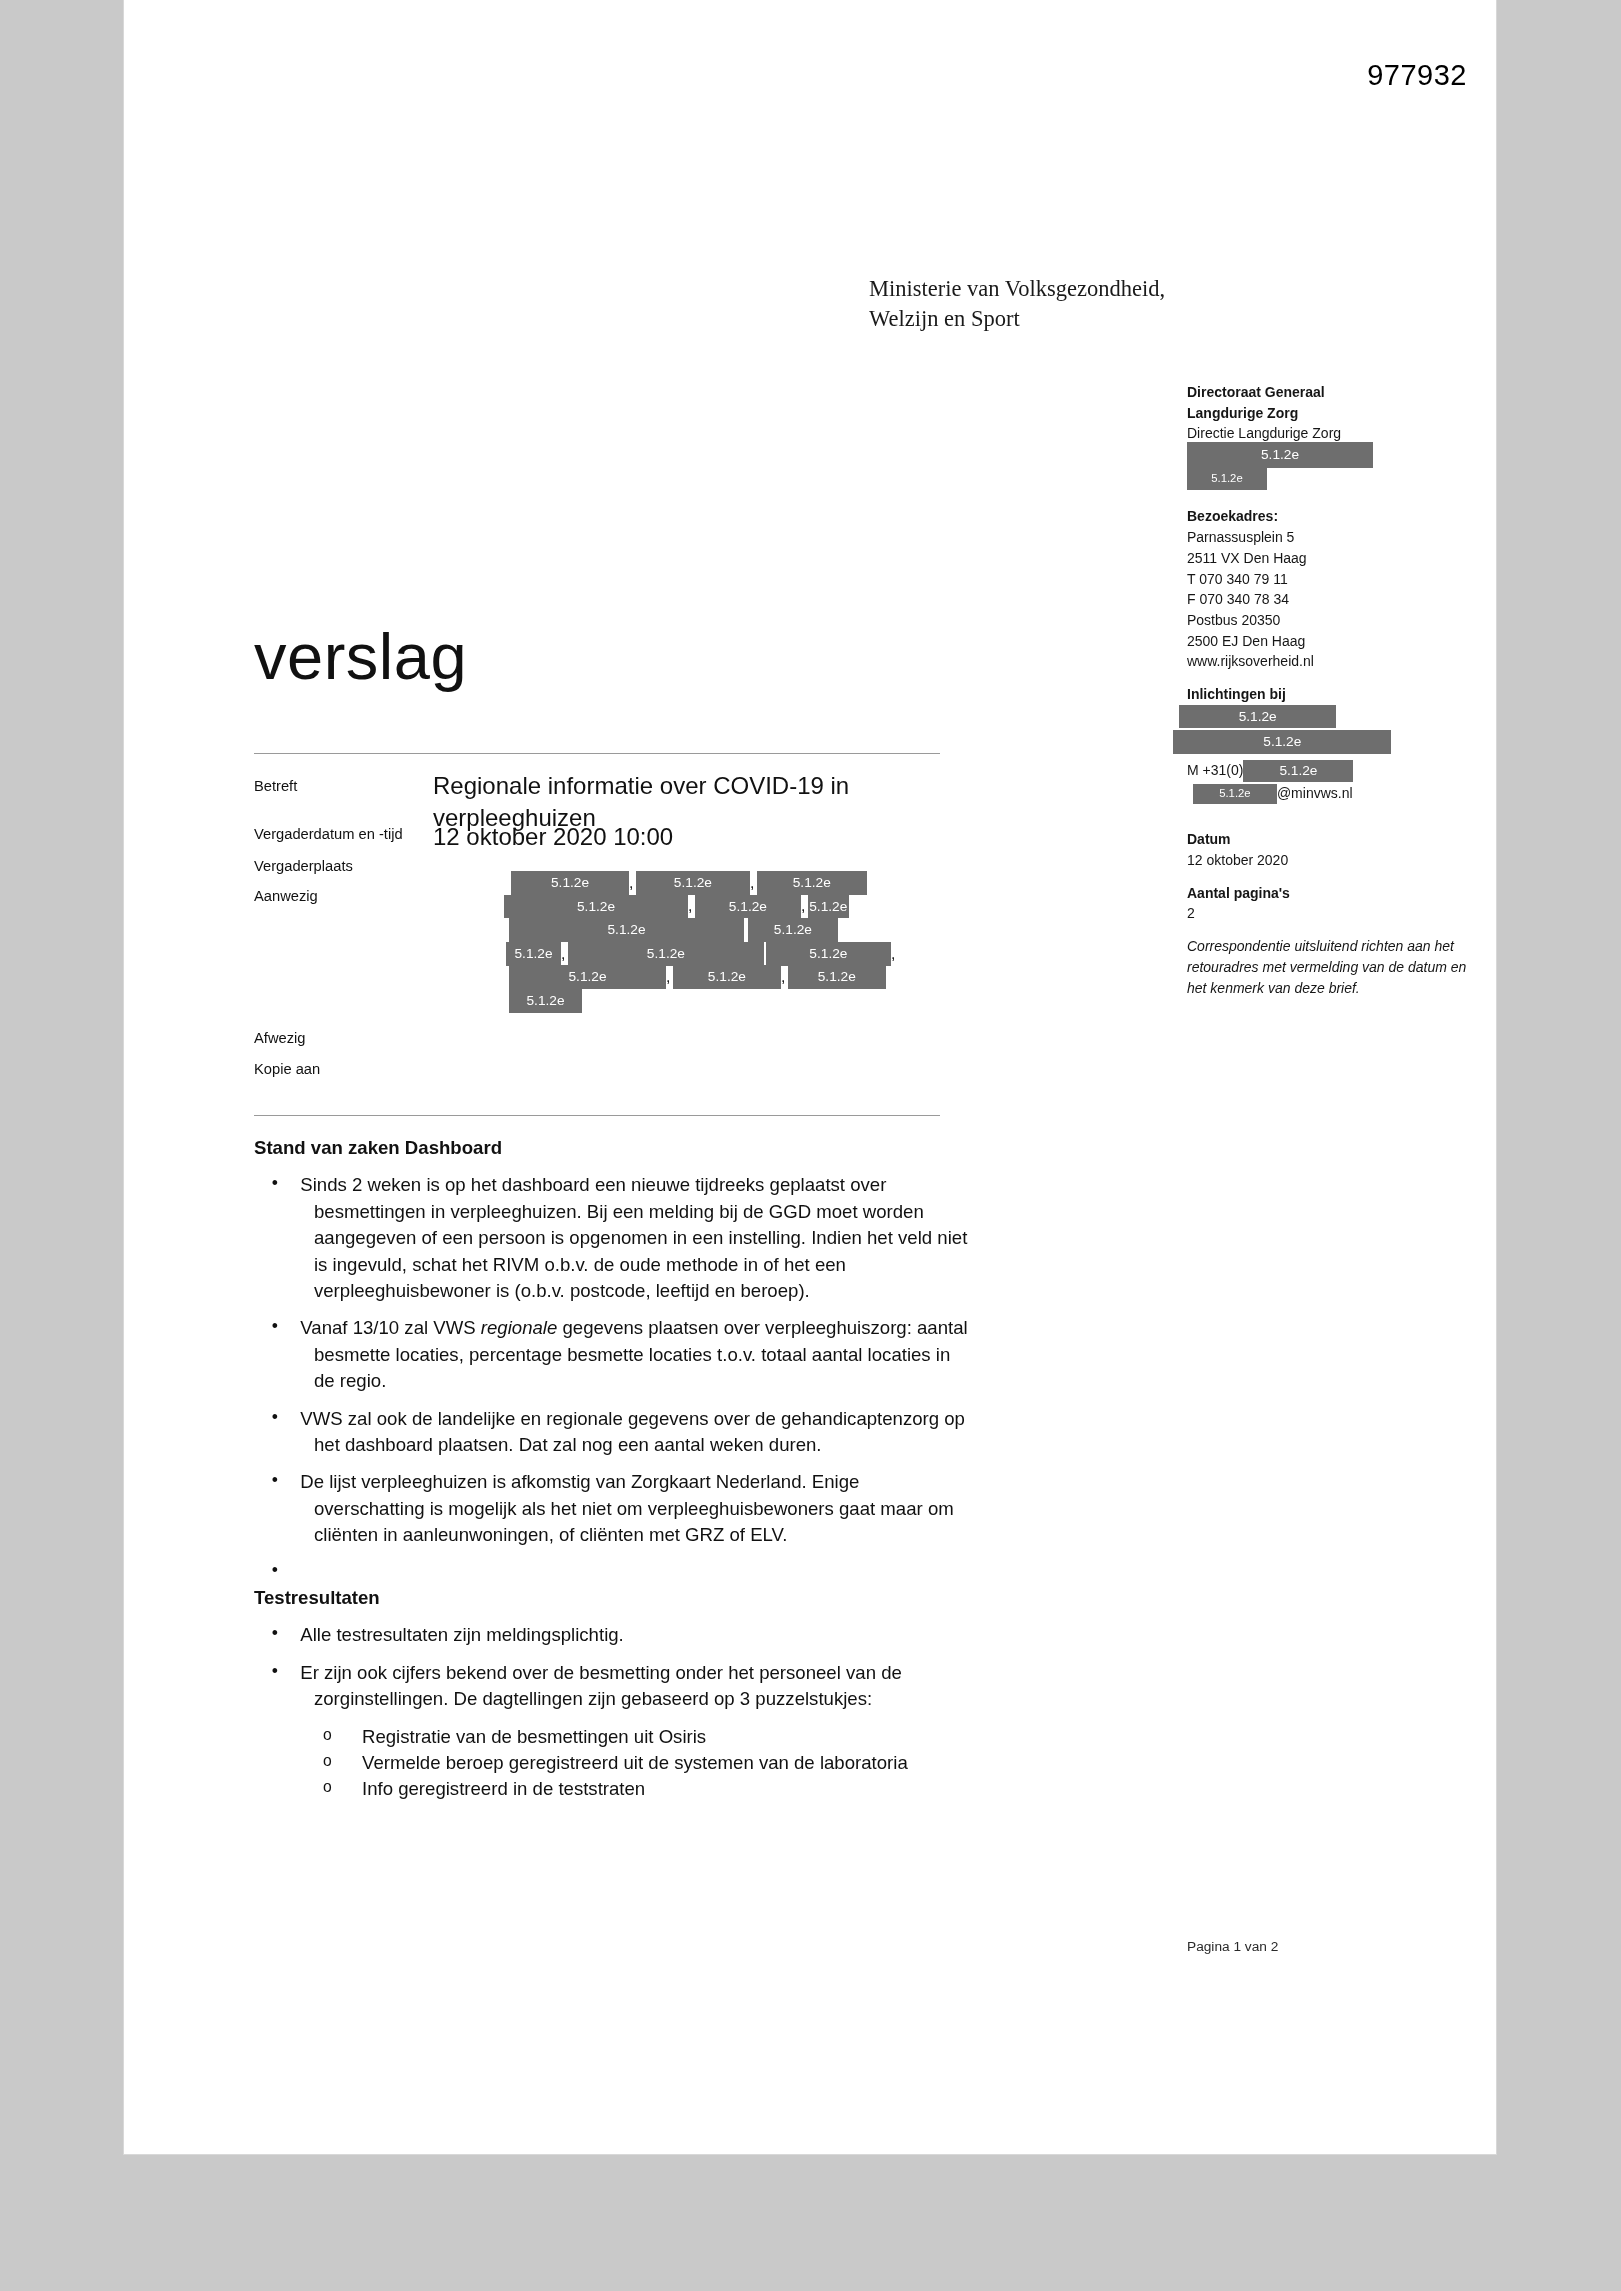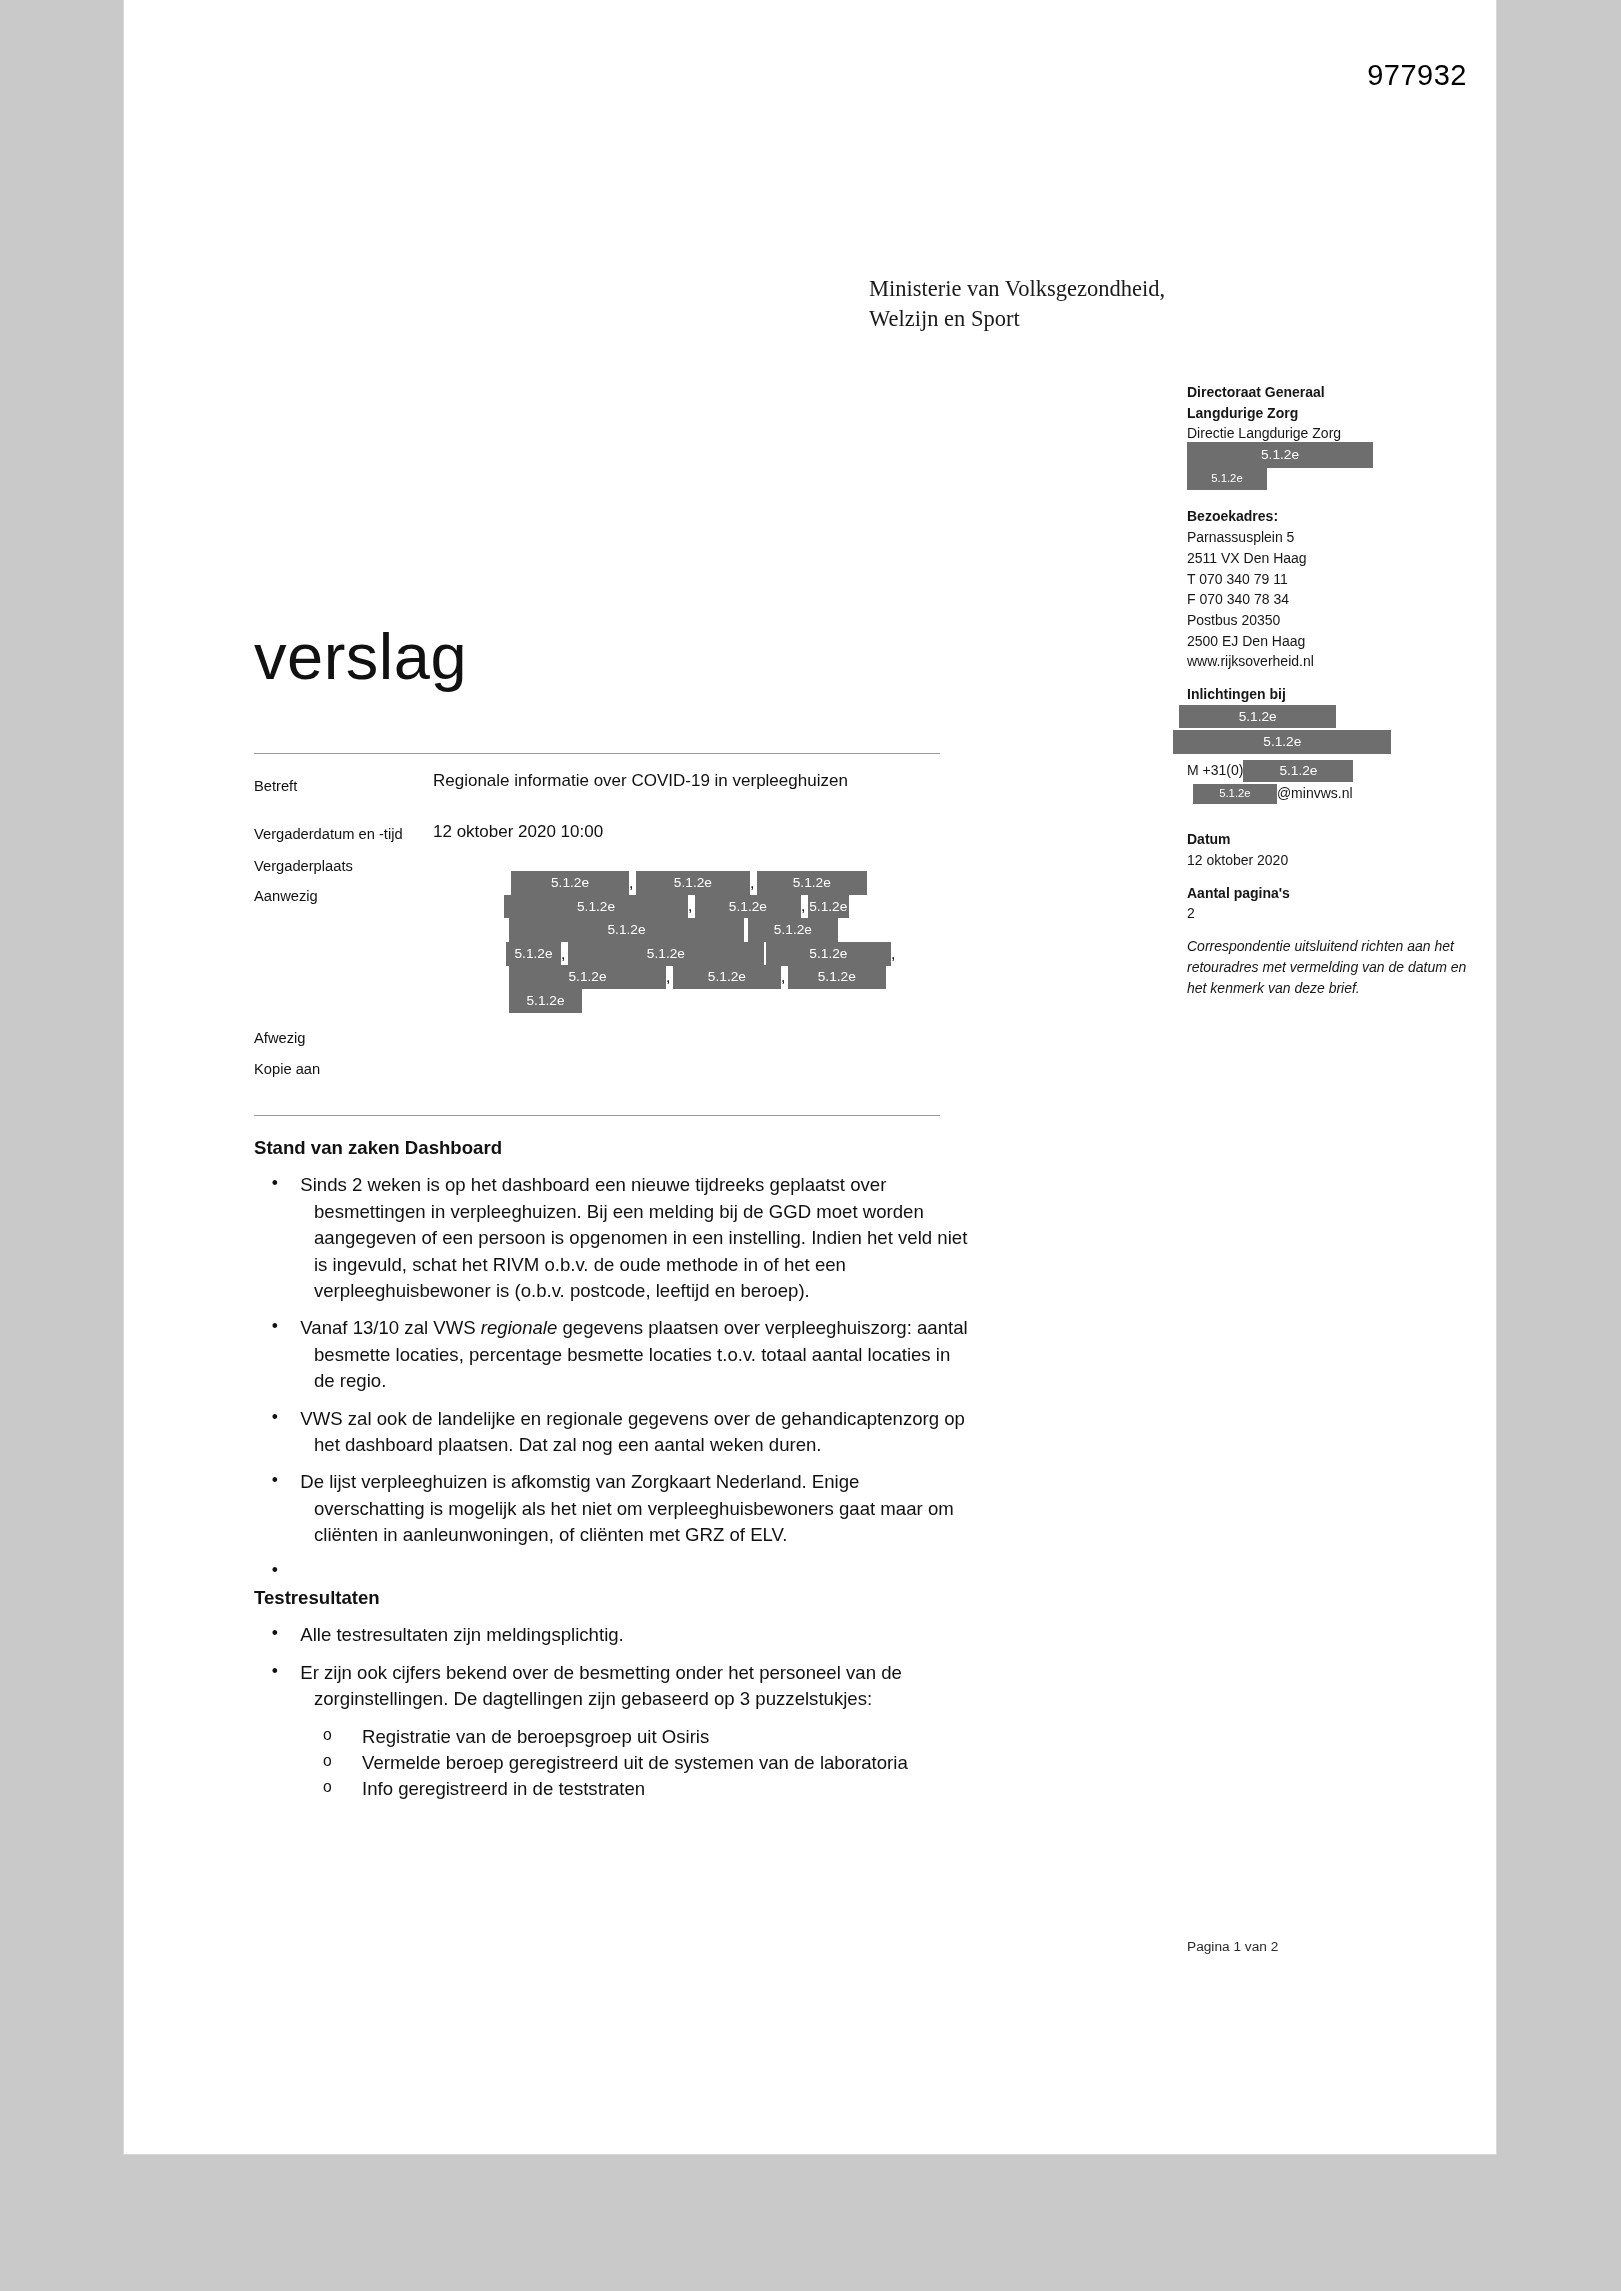--- a/index.html
+++ b/index.html
@@ -60,21 +60,21 @@
   }
   #rule-top { top:753px; }
   #rule-bot { top:1115px; }
   
   .mm-label {
     position:absolute; left:130px;
     font-size:14.7px; color:#111;
   }
   .mm-value {
     position:absolute; left:309px;
-    font-size:17px; color:#111; line-height:1.32;
+    font-size:24px; color:#111; line-height:1.32;
     width:451px;
   }
   
   #aanwezig-block {
     position:absolute; left:309px; top:871px;
     width:598px; height:235px;
   }
   #aanwezig-block .row { position:absolute; white-space:nowrap; }
   #aanwezig-block .red { height:23.5px; line-height:23.5px; }
   .comma { display:inline-block; width:6.9px; font-size:15.7px; color:#111;
@@ -256,21 +256,21 @@
     <h3>Testresultaten</h3>
     <ul>
       <li>
           <p>Alle testresultaten zijn meldingsplichtig.</p>
         </li>
       <li>
           <p>Er zijn ook cijfers bekend over de besmetting onder het personeel van de zorginstellingen. De dagtellingen zijn gebaseerd op 3 puzzelstukjes:</p>
         </li>
     </ul>
     <ul class="sub">
-      <li>Registratie van de beroepsgroep uit Osiris</li>
+      <li>Registratie van de besmettingen uit Osiris</li>
       <li>Vermelde beroep geregistreerd uit de systemen van de laboratoria</li>
       <li>Info geregistreerd in de teststraten</li>
     </ul>
   </div>
 
   <div class="pagina">Pagina 1 van 2</div>
 </div>
 
 
 </body></html>

